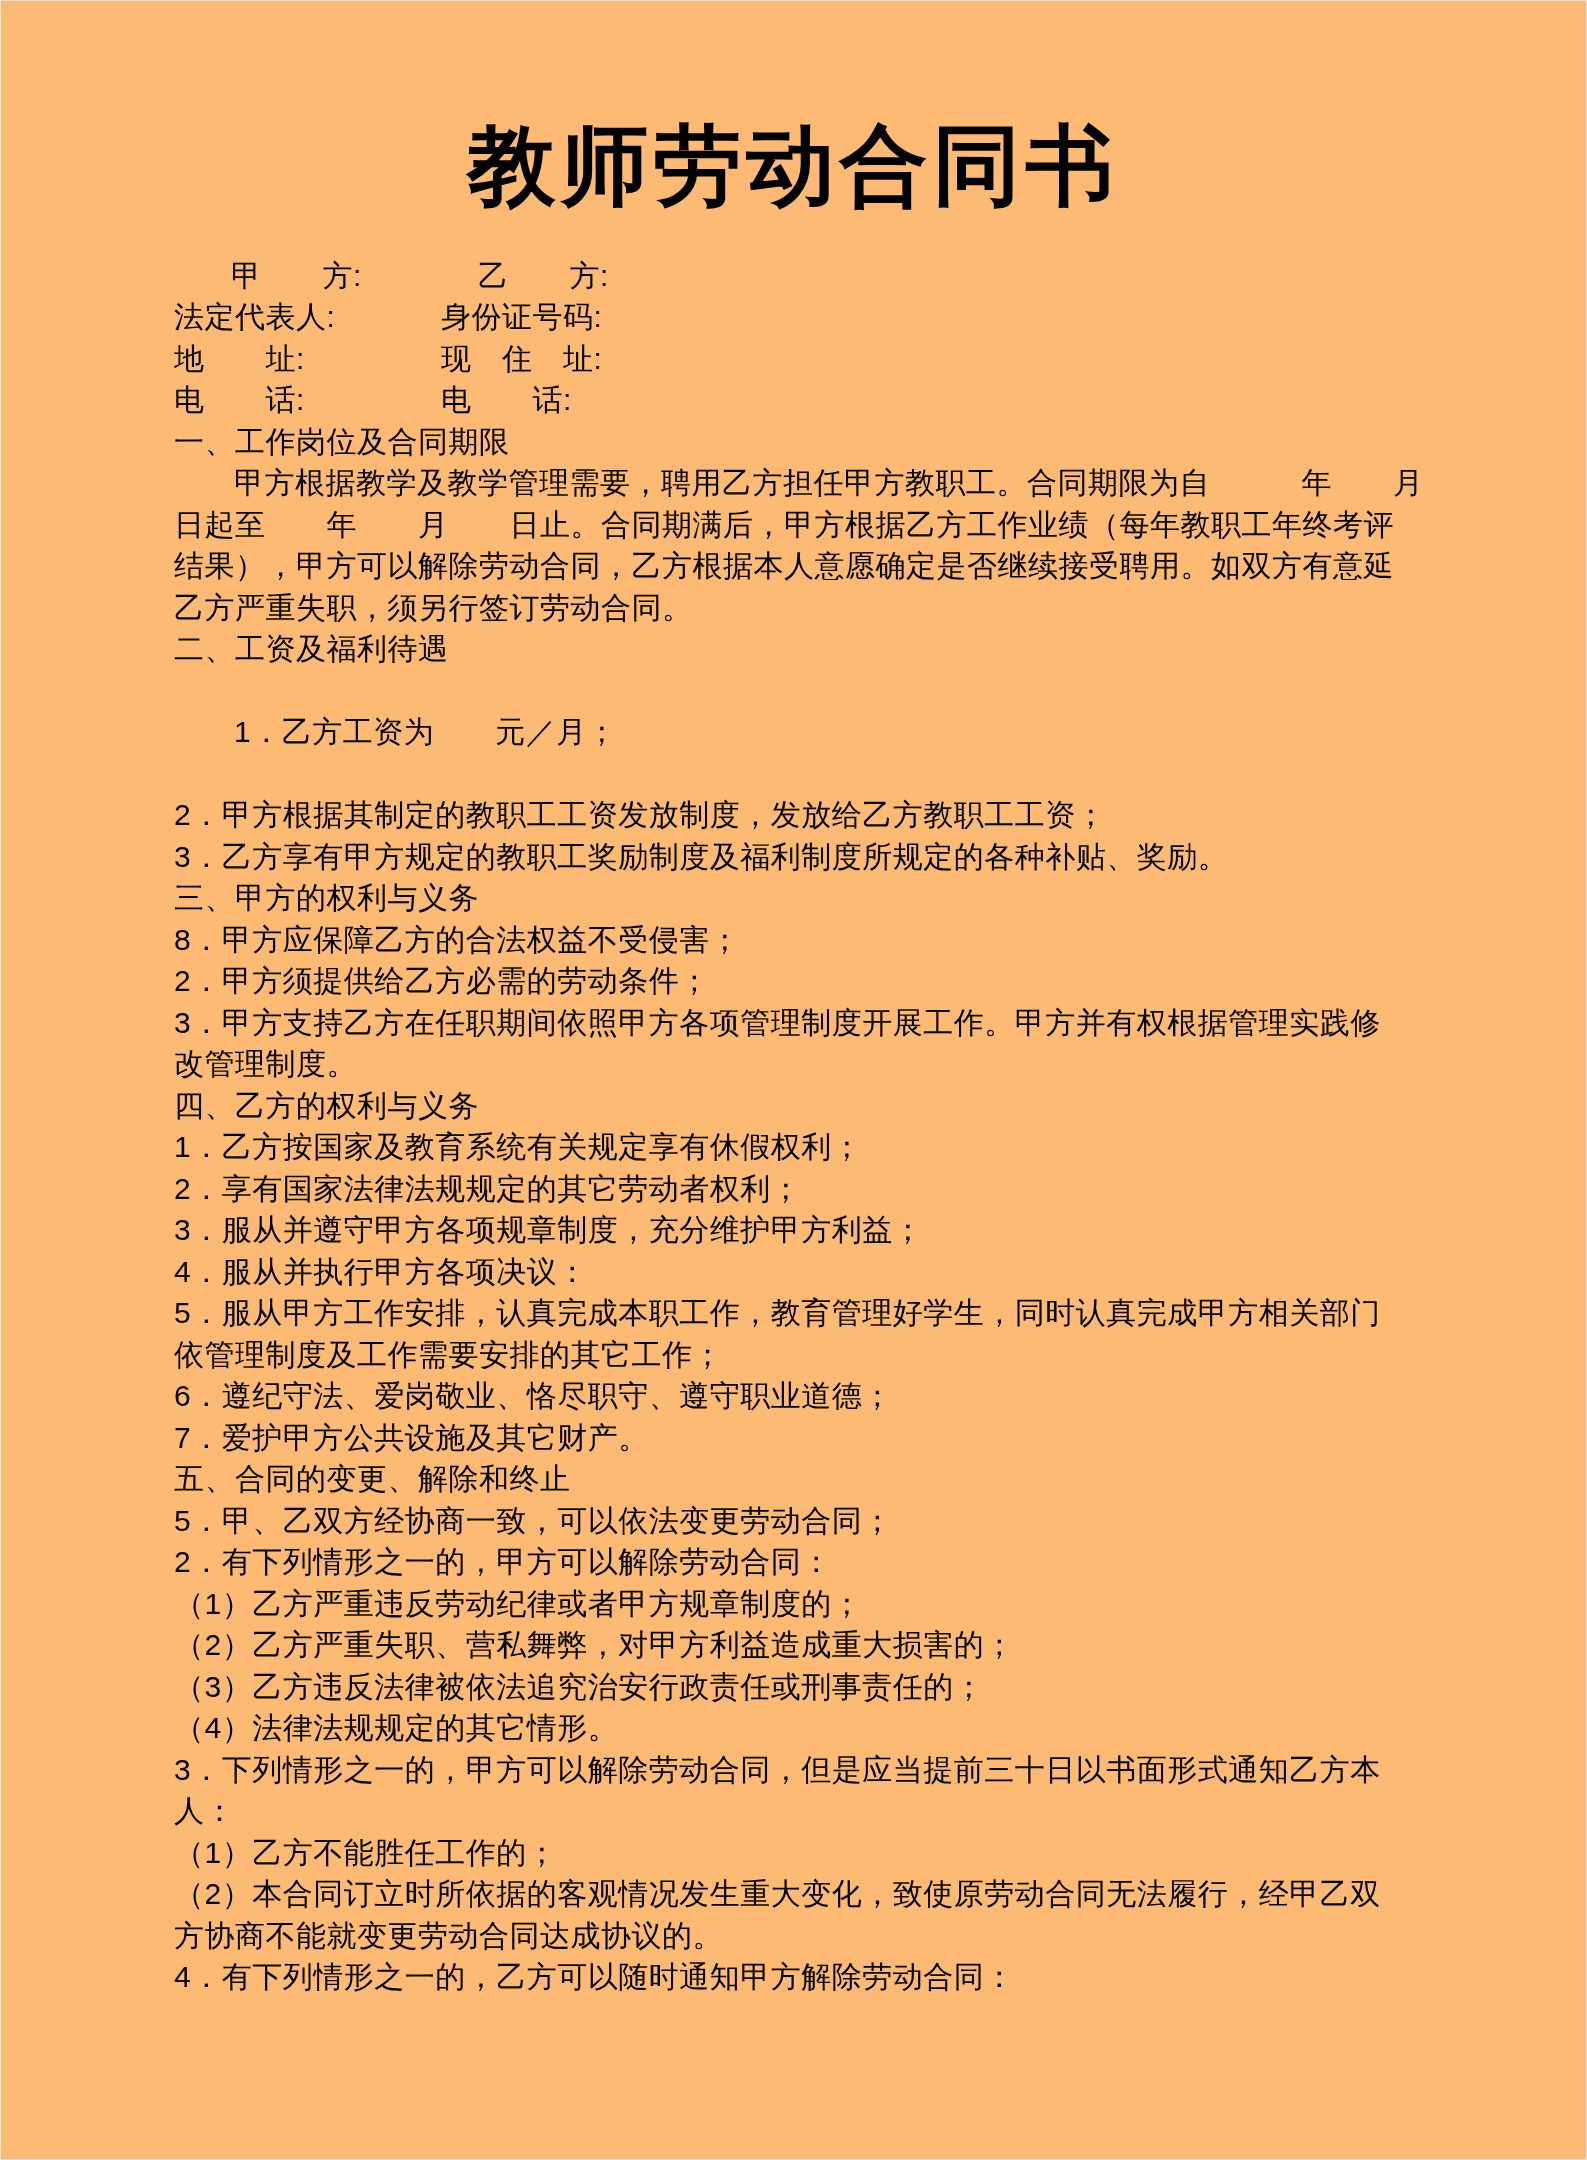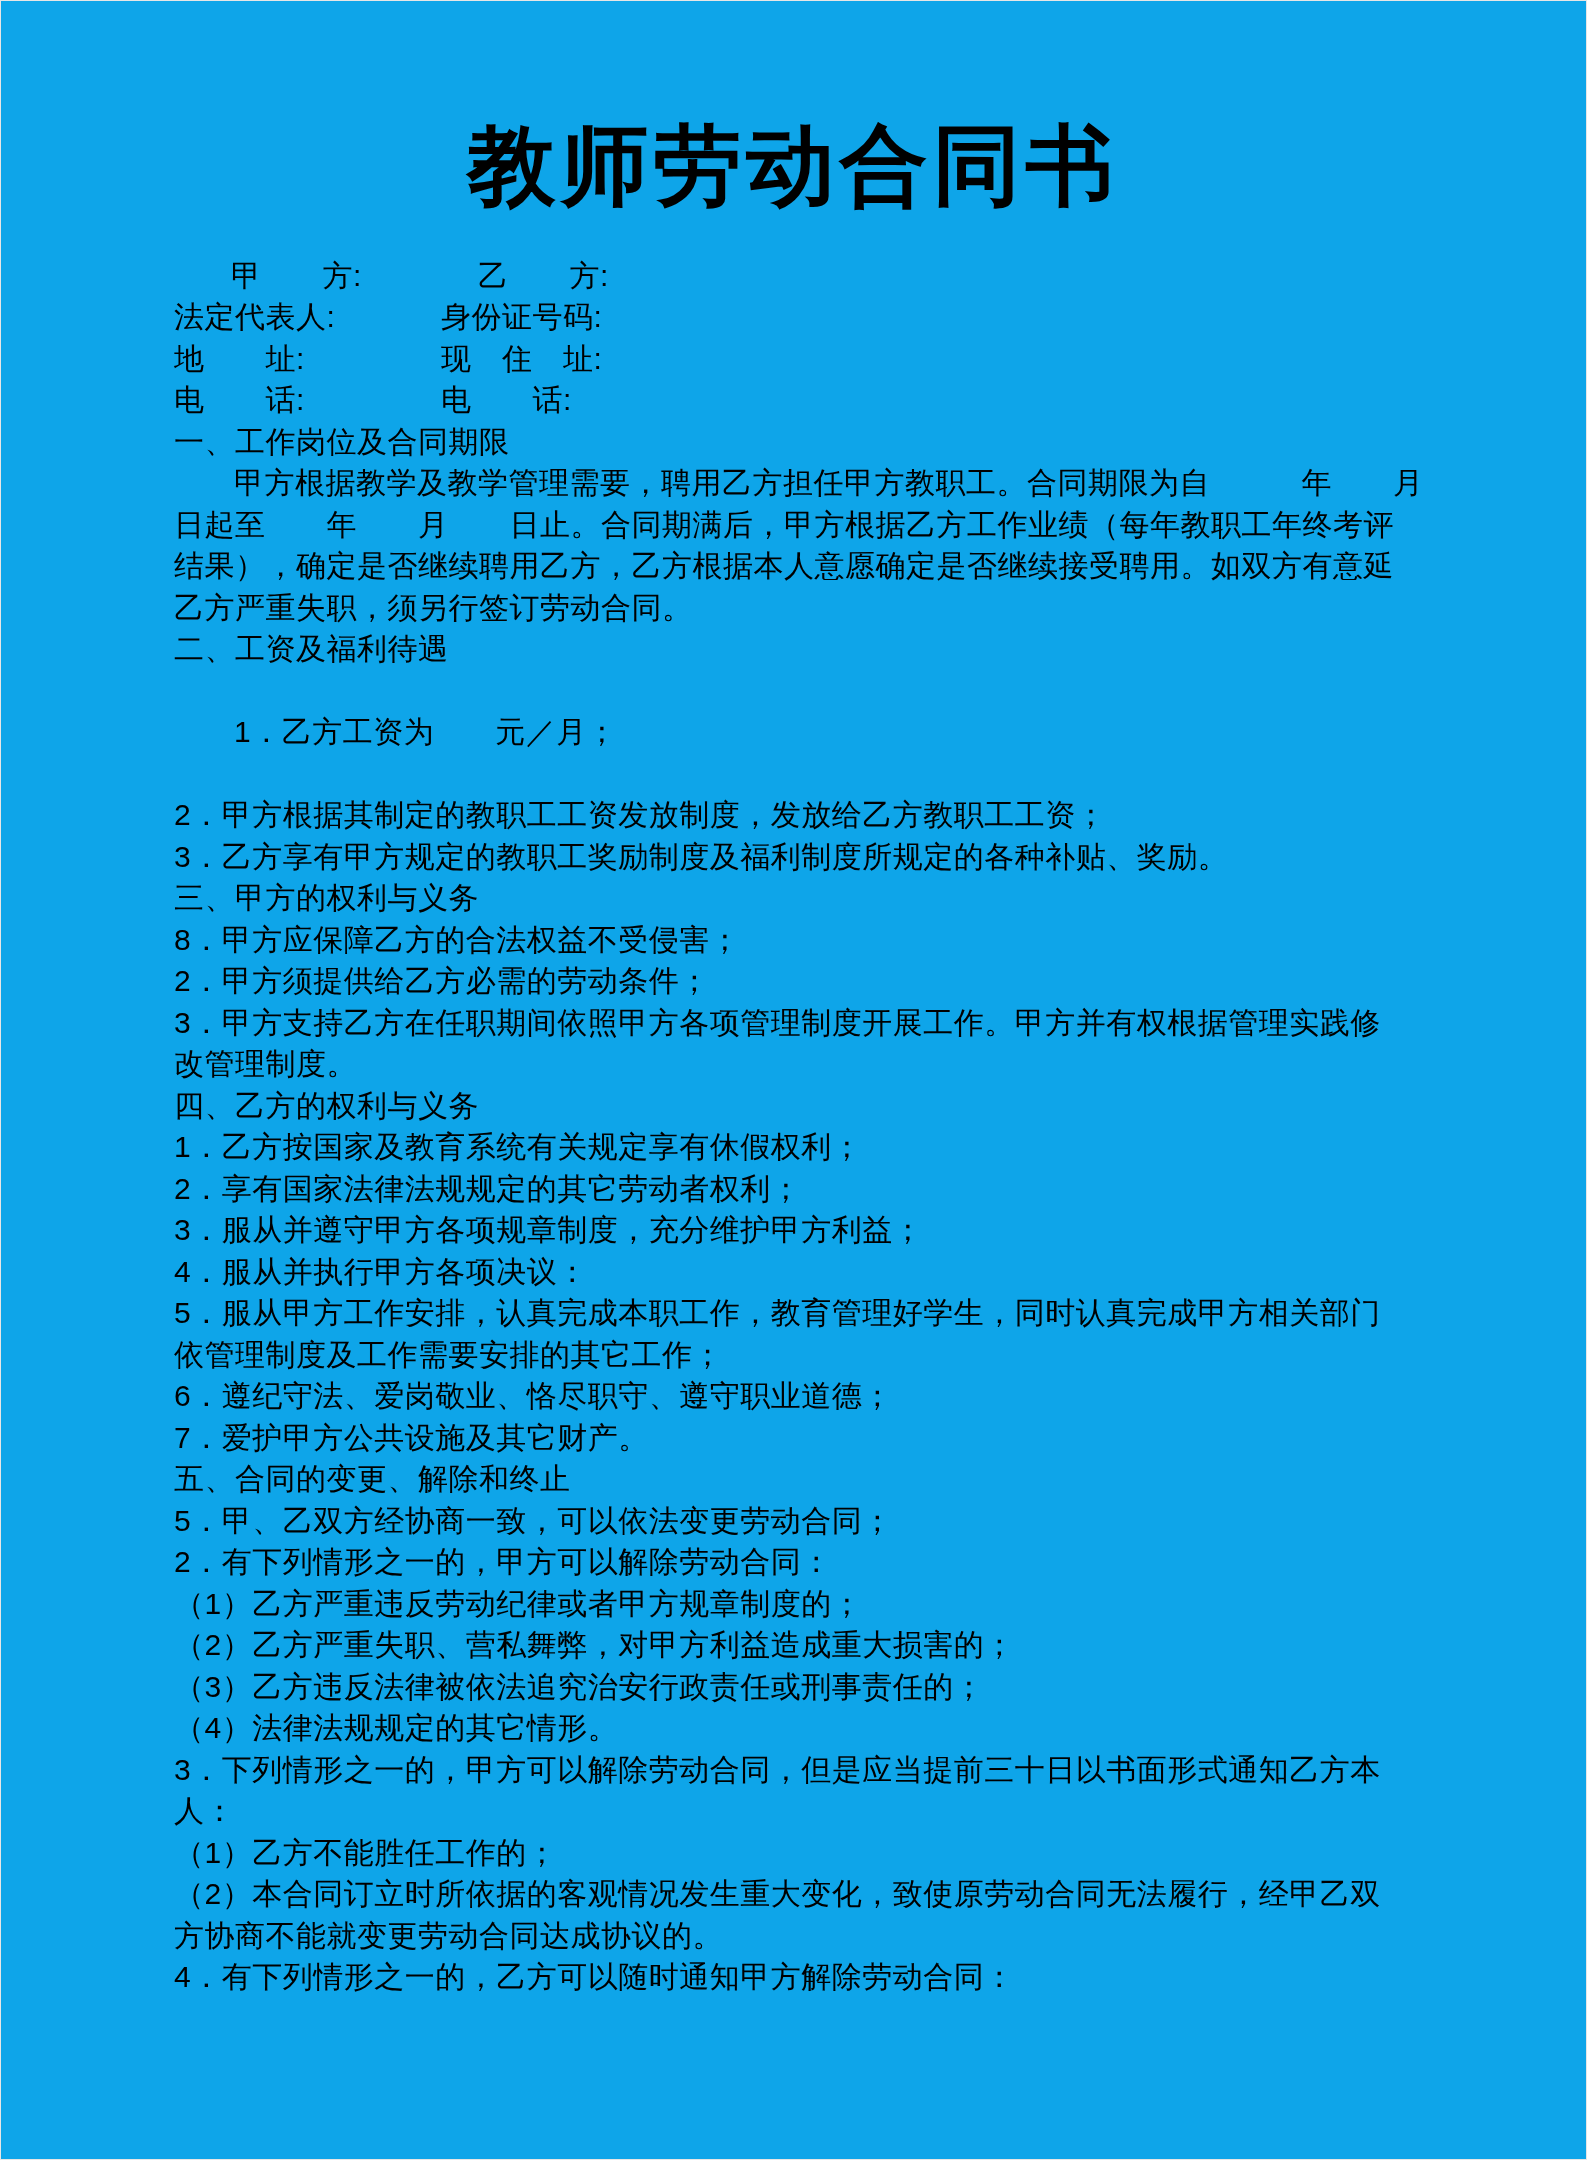--- a/index.html
+++ b/index.html
@@ -4,21 +4,21 @@
 <style>
   html, body {
     margin: 0;
     padding: 0;
     background: #ffffff;
   }
   .page {
     position: relative;
     width: 1587px;
     height: 2160px;
-    background: #0ea5e9;
+    background: #fdba74;
     box-sizing: border-box;
     border: 1px solid #e6e6e6;
     overflow: hidden;
     font-family: "Liberation Sans", sans-serif;
     color: #000000;
   }
   .doc-title {
     margin: 112px 174px 0 173px;
     text-align: center;
     font-size: 88px;
@@ -63,21 +63,21 @@
     <div id="header-block">
         <div class="hrow first"><span class="hl">甲　　方:</span><span class="hr">乙　　方:</span></div>
         <div class="hrow"><span class="hl">法定代表人:</span><span class="hr">身份证号码:</span></div>
         <div class="hrow"><span class="hl">地　　址:</span><span class="hr">现　住　址:</span></div>
         <div class="hrow"><span class="hl">电　　话:</span><span class="hr">电　　话:</span></div>
       </div>
     <div id="body-block">
         <div class="line">一、工作岗位及合同期限</div>
         <div class="line indent">甲方根据教学及教学管理需要，聘用乙方担任甲方教职工。合同期限为自　　　年　　月</div>
         <div class="line">日起至　　年　　月　　日止。合同期满后，甲方根据乙方工作业绩（每年教职工年终考评</div>
-        <div class="line">结果），确定是否继续聘用乙方，乙方根据本人意愿确定是否继续接受聘用。如双方有意延</div>
+        <div class="line">结果），甲方可以解除劳动合同，乙方根据本人意愿确定是否继续接受聘用。如双方有意延</div>
         <div class="line">乙方严重失职，须另行签订劳动合同。</div>
         <div class="line">二、工资及福利待遇</div>
         <div class="line blank"></div>
         <div class="line indent">1．乙方工资为　　元／月；</div>
         <div class="line blank"></div>
         <div class="line">2．甲方根据其制定的教职工工资发放制度，发放给乙方教职工工资；</div>
         <div class="line">3．乙方享有甲方规定的教职工奖励制度及福利制度所规定的各种补贴、奖励。</div>
         <div class="line">三、甲方的权利与义务</div>
         <div class="line">8．甲方应保障乙方的合法权益不受侵害；</div>
         <div class="line">2．甲方须提供给乙方必需的劳动条件；</div>

